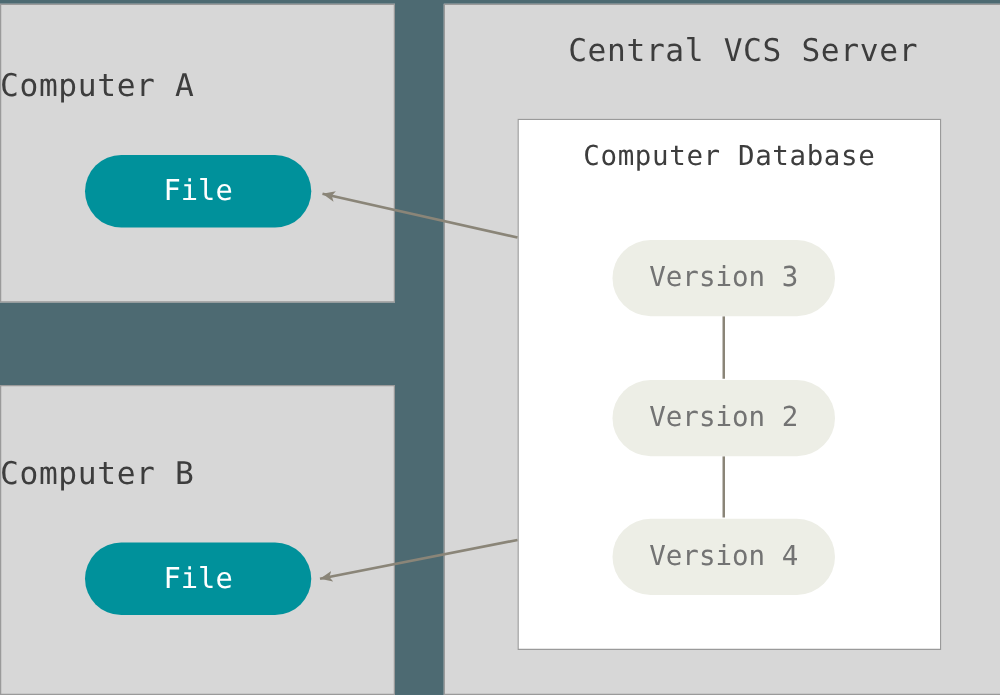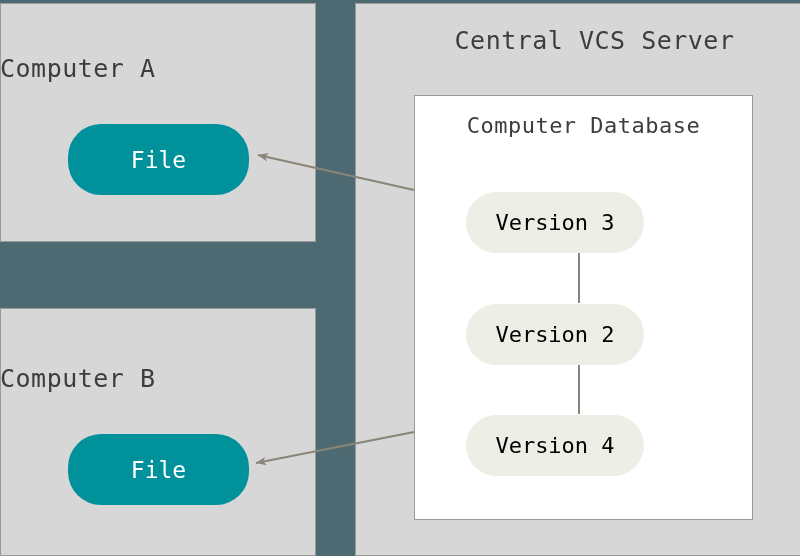--- a/index.html
+++ b/index.html
@@ -89,33 +89,33 @@
     justify-content: center;
     box-sizing: border-box;
     white-space: nowrap;
   }
   .pill-file {
     background: #00919b;
     color: #ffffff;
     font-size: 23px;
     border-radius: 33px;
     width: 181px;
-    height: 71px;
+    height: 58px;
     left: 68px;
   }
   #file-a { top: 124px; }
   #file-b { top: 434px; }
   .pill-version {
     background: #edeee6;
-    color: #000000;
+    color: #737373;
     font-size: 22px;
     border-radius: 31px;
     width: 178px;
     height: 61px;
-    left: 466px;
+    left: 490px;
   }
   #version-3 { top: 192px; }
   #version-2 { top: 304px; }
   #version-1 { top: 415px; }
   #links { position: absolute; left: 0; top: 0; width: 800px; height: 556px; pointer-events: none; }
 </style>
 </head>
 <body>
 
 <div id="stage">

